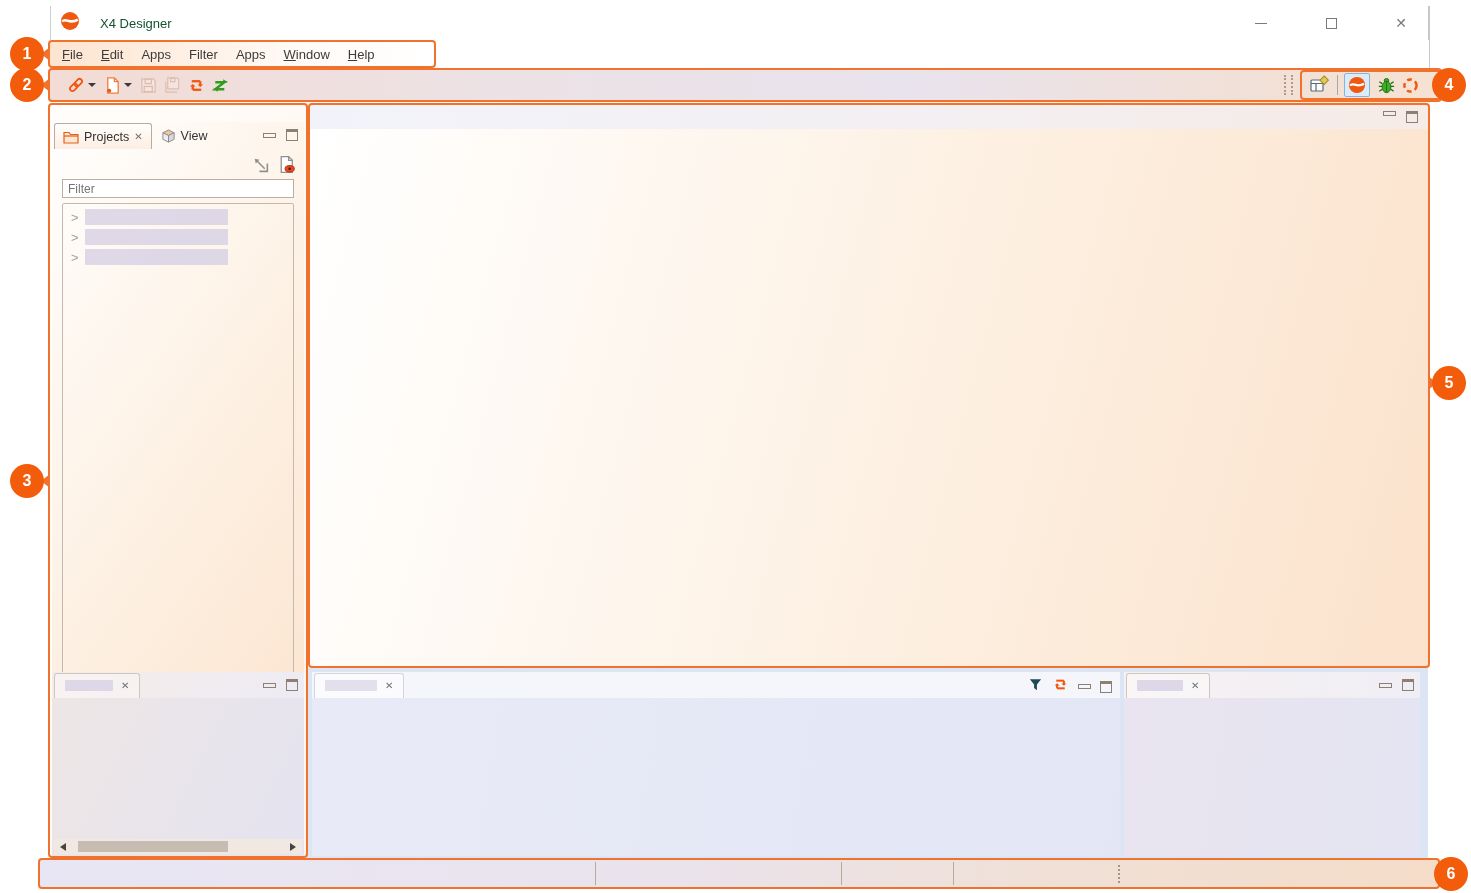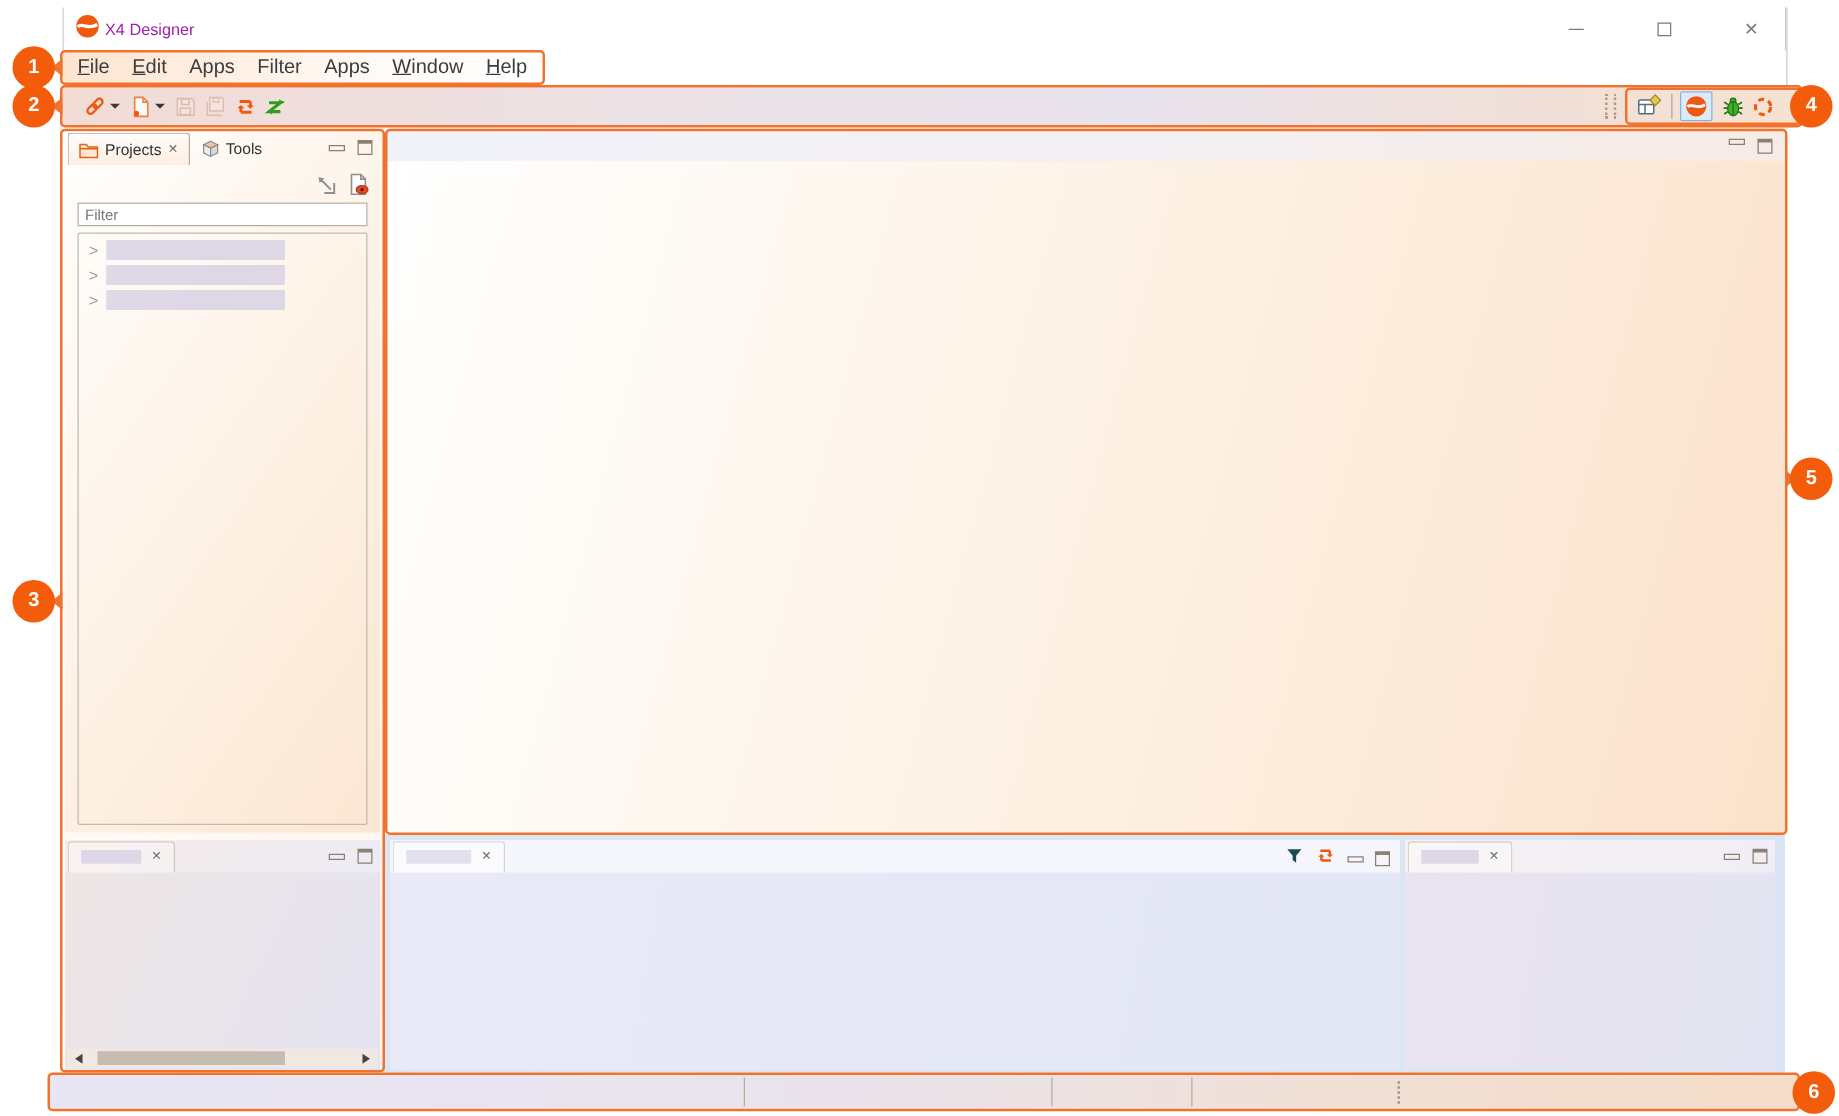--- a/index.html
+++ b/index.html
@@ -8,21 +8,21 @@
     position: relative; overflow: hidden; background:#ffffff;
     font-family:"Liberation Sans", sans-serif; color:#3c3c3c;
   }
   .abs { position:absolute; }
 
   
   #titlebar { left:50px; top:6px; width:1379px; height:34px; background:#fff;
     border-left:1px solid #cfcfcf; border-right:1px solid #c5c5c5;
     display:flex; align-items:center; }
   #titlebar .logo { margin-left:9px; }
-  #titlebar .title { margin-left:4px; font-size:13px; color:#a21caf; }
+  #titlebar .title { margin-left:20px; font-size:13px; color:#14532d; }
   #wincontrols { position:absolute; right:12px; top:0; height:34px; width:170px;
     display:flex; align-items:center; justify-content:space-between; }
   .winbtn { width:30px; height:30px; display:flex; align-items:center; justify-content:center; cursor:default; }
   .wmin { width:12px; height:1px; background:#7a7a7a; }
   .wmax { width:11px; height:11px; border:1px solid #7a7a7a; }
   .wclose { font-size:14px; color:#7a7a7a; line-height:1; }
 
   
   .cbox { position:absolute; border:2px solid #f1722c; border-radius:4px; z-index:30; pointer-events:none; }
   .badge { position:absolute; width:34px; height:34px; border-radius:50%;
@@ -30,21 +30,21 @@
     display:flex; align-items:center; justify-content:center; z-index:40; }
   .notch-l { position:absolute; width:0; height:0; z-index:35;
     border-top:7px solid transparent; border-bottom:7px solid transparent; border-right:9px solid #f1722c; }
   .notch-r { position:absolute; width:0; height:0; z-index:35;
     border-top:7px solid transparent; border-bottom:7px solid transparent; border-left:9px solid #f1722c; }
 
   
   #menubox { left:48px; top:40px; width:388px; height:28px;
     background:linear-gradient(90deg,#fde4cf 0%, #fffaf6 65%, #ffffff 100%);
     display:flex; align-items:center; padding-left:3px; pointer-events:auto; }
-  .menu-item { font-size:16px; color:#3c3c3c; padding:0 9px; white-space:nowrap; }
+  .menu-item { font-size:13px; color:#3c3c3c; padding:0 9px; white-space:nowrap; }
   .menu-item u { text-decoration:underline; }
 
   
   #toolbox { left:48px; top:68px; width:1394px; height:34px;
     background:linear-gradient(90deg,#f2dcd5 0%, #ece2e6 35%, #e9e3ed 62%, #f1e0d8 85%, #f5e2d2 100%);
     display:flex; align-items:center; padding-left:14px; pointer-events:auto; }
   .tb-ico { display:flex; align-items:center; justify-content:center; width:24px; height:26px; }
   .tb-caret { width:0; height:0; border-left:4px solid transparent; border-right:4px solid transparent;
     border-top:4px solid #3a3a3a; margin:0 4px 0 0; }
   .disabled { opacity:.38; }
@@ -56,21 +56,21 @@
   .persp-sep { width:1px; height:20px; background:#a7a7a7; margin:0 6px; }
   .sel-btn { width:26px; height:24px; background:#dcebf9; border:1px solid #86b3e0; border-radius:2px;
     display:flex; align-items:center; justify-content:center; margin-right:4px; }
 
   
   #backdrop { left:51px; top:102px; width:1377px; height:756px; z-index:1;
     background:linear-gradient(110deg,#fffdfb 0%, #fdf0e3 55%, #fbe1cc 100%); }
   #bottomstrip { left:306px; top:668px; width:1122px; height:190px; background:#dce5f3; z-index:2; }
 
   
-  #projpanel { left:52px; top:105px; width:252px; height:561px; z-index:3;
+  #projpanel { left:52px; top:122px; width:252px; height:561px; z-index:3;
     background:linear-gradient(125deg,#fffefd 0%, #fdf0e2 60%, #fce6d2 100%); }
   .ptabbar { position:relative; height:27px; display:flex; align-items:flex-end; }
   .tab-active { display:inline-flex; align-items:center; gap:5px; height:26px; padding:0 8px;
     border:1px solid #b5aca2; border-bottom:none; border-radius:3px 3px 0 0;
     background:linear-gradient(#fffdfb,#fdeee2); margin-left:2px; }
   .tab-plain { display:inline-flex; align-items:center; gap:5px; height:26px; padding:0 9px; }
   .tab-label { font-size:12.5px; color:#333; }
   .tab-close { font-size:10px; color:#6f6f6f; line-height:1; }
   .minmax { position:absolute; right:6px; top:7px; display:flex; gap:10px; align-items:center; }
   .ico-min { width:13px; height:5px; border:1px solid #8d7f72; }
@@ -258,21 +258,21 @@
       </svg>
       <span class="tab-label">Projects</span>
       <span class="tab-close">✕</span>
     </span>
     <span class="tab-plain">
       <svg width="15" height="15" viewBox="0 0 16 16">
         <path d="M8 1 L14 4 L8 7 L2 4 Z" fill="#f2c49e" stroke="#8a8a8a"></path>
         <path d="M2 4 v7 l6 3 v-7 z" fill="#ececf2" stroke="#8a8a8a"></path>
         <path d="M14 4 v7 l-6 3 v-7 z" fill="#d8d8de" stroke="#8a8a8a"></path>
       </svg>
-      <span class="tab-label">Tools</span>
+      <span class="tab-label">View</span>
     </span>
     <div class="minmax">
       <div class="ico-min"></div>
       <div class="ico-max"></div>
     </div>
   </div>
   <div id="viewtools">
     <span>
       <svg width="19" height="19" viewBox="0 0 18 18" fill="none" stroke="#8f8f8f" stroke-width="1.5">
         <path d="M8 15.5 h7.5 v-7.5"></path>

